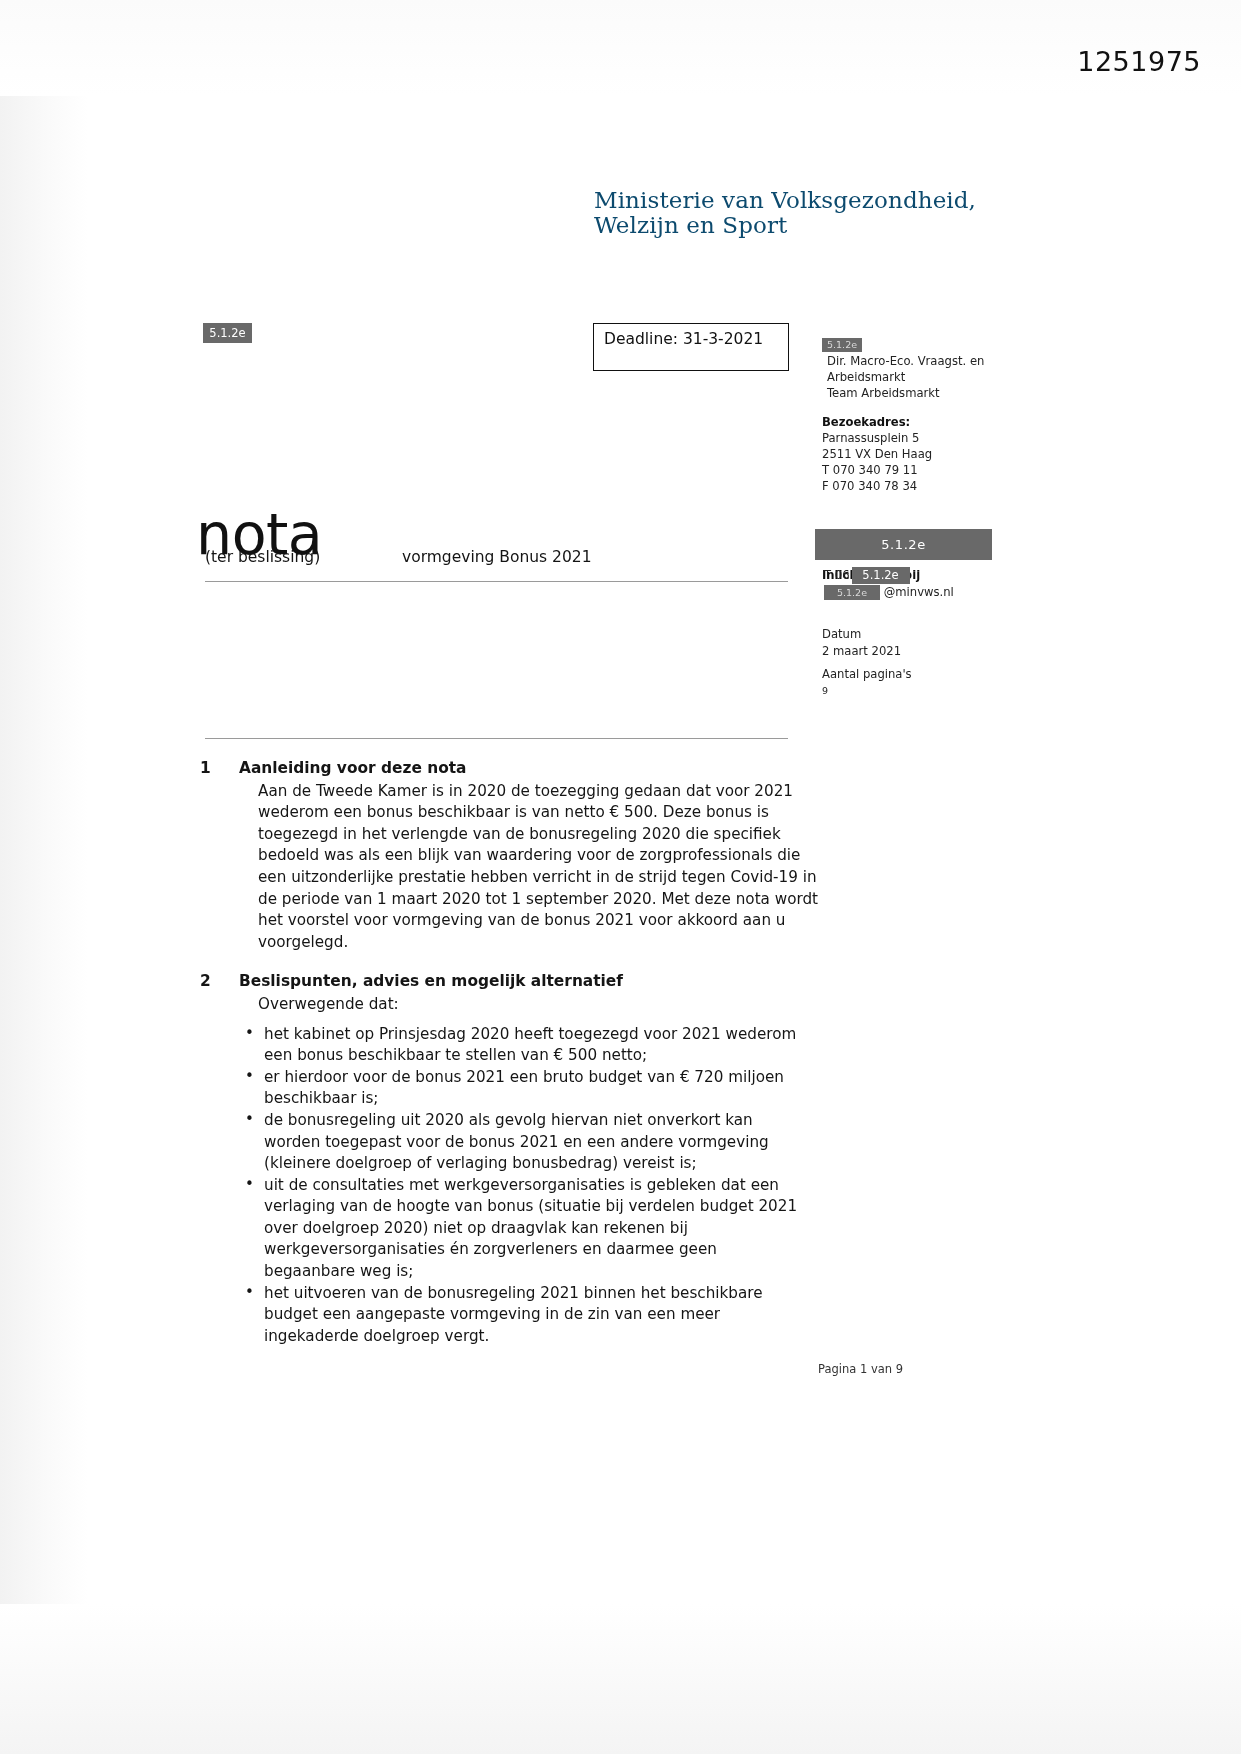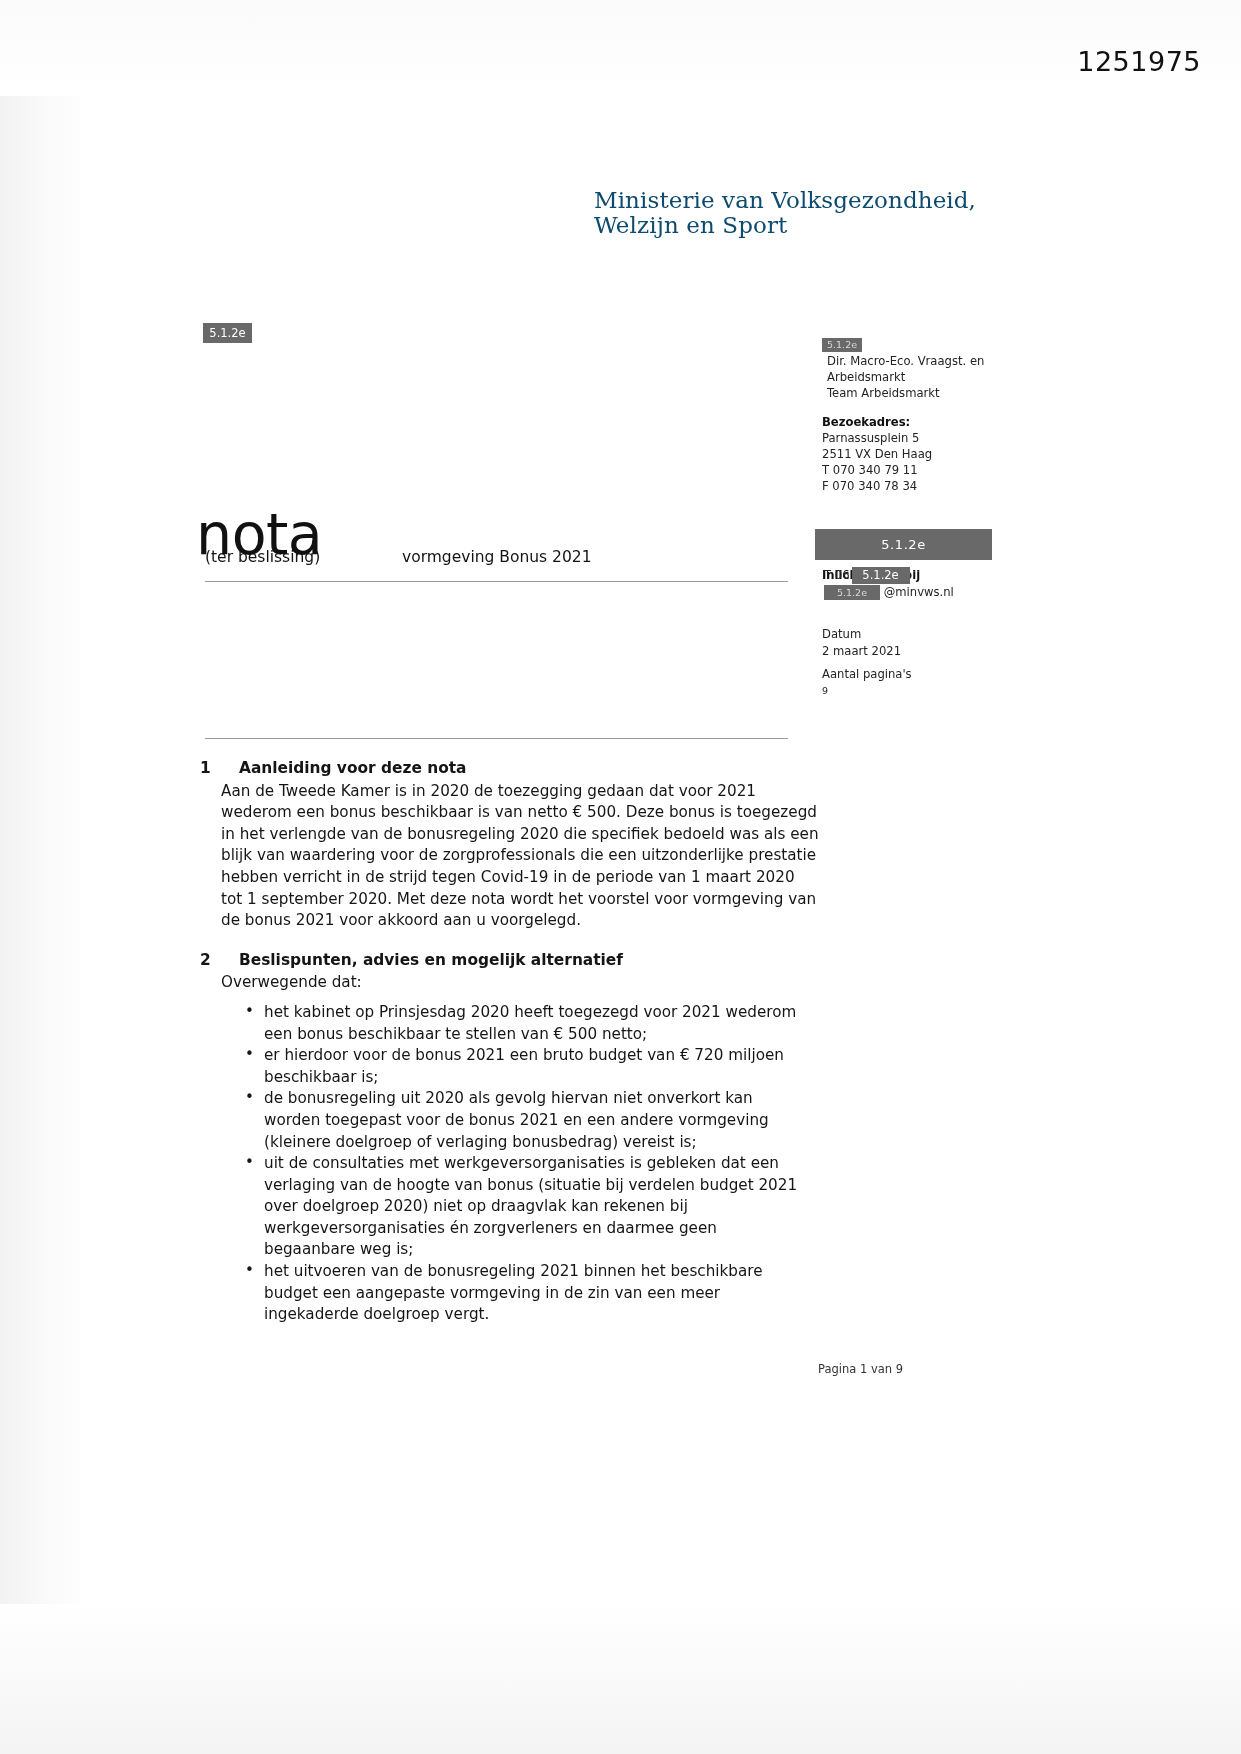--- a/index.html
+++ b/index.html
@@ -264,21 +264,21 @@
     margin-bottom: 1px;
   }
   .sec-num {
     position: absolute;
     left: 0;
     top: 0;
     width: 32px;
     font-weight: bold;
   }
   .sec-title { margin-left: 39px; display: block; }
-  .sec-body { margin-left: 21px; }
+  .sec-body { margin-left: 58px; }
   .sec-body p { margin: 0; }
   ul.bullets {
     margin: 8px;
     padding: 0;
     list-style: none;
     margin-left: 39px;
   }
   ul.bullets li {
     position: relative;
     padding-left: 25px;
@@ -311,20 +311,23 @@
 
   <div class="docnumber">1251975</div>
 
   <div class="ministry">
     <div>Ministerie van Volksgezondheid,</div>
     <div>Welzijn en Sport</div>
   </div>
 
   <div class="redact redact-topleft">5.1.2e</div>
 
+  <div class="deadline-box">
+    <div class="deadline-text">Deadline: 31-3-2021</div>
+  </div>
 
   <div class="sidebar">
     <div class="blk">
       <span class="redact-dept">5.1.2e</span>
       <div class="indent">Dir. Macro-Eco. Vraagst. en</div>
       <div class="indent">Arbeidsmarkt</div>
       <div class="indent">Team Arbeidsmarkt</div>
     </div>
     <div class="blk">
       <div class="bold">Bezoekadres:</div>

